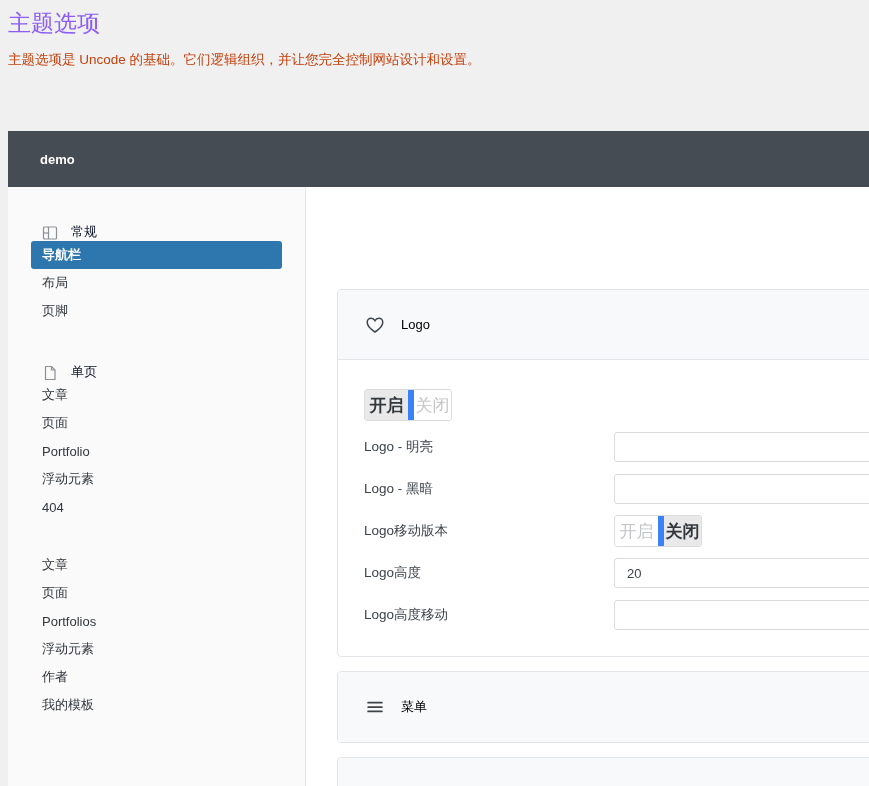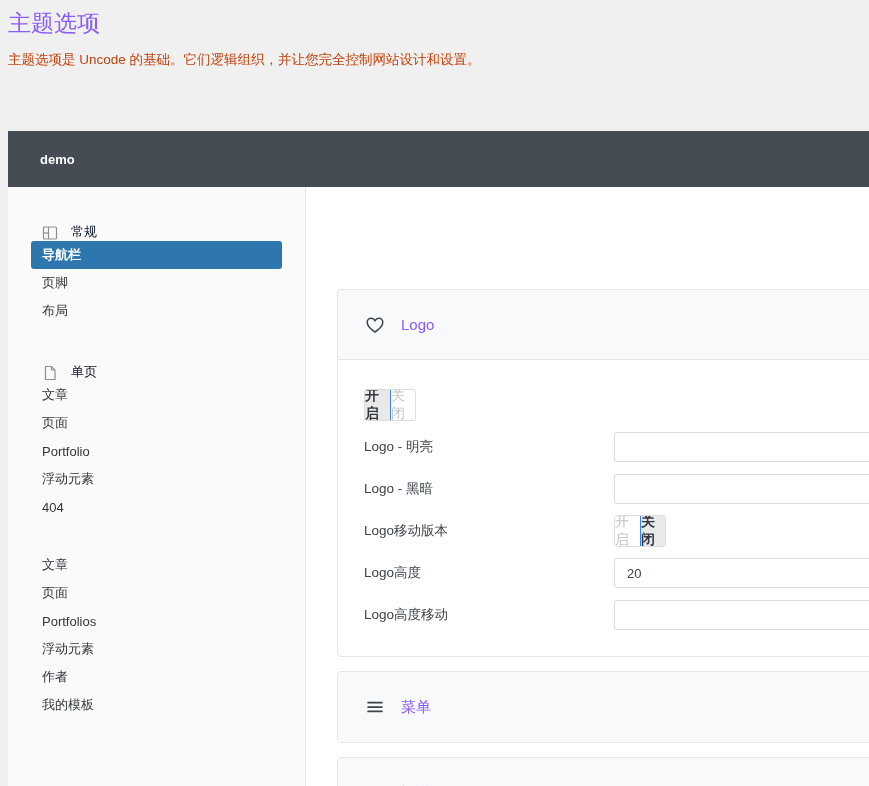--- a/index.html
+++ b/index.html
@@ -52,39 +52,39 @@
     border:1px solid #e3e5e8; border-radius:4px;
   }
   .card + .card { margin-top:14px; }
   .card-header {
     height:70px; background:#f8f9fa; border-radius:4px 4px 0 0;
     display:flex; align-items:center; padding-left:27px; gap:16px;
     cursor:pointer;
   }
   .card.has-body .card-header { border-bottom:1px solid #e3e5e8; }
   .card-header svg { stroke:#3c434a; }
-  .card-title { font-size:15px; font-weight:500; color:#8b5cf6; }
+  .card-title { font-size:13px; font-weight:500; color:#000000; }
   .card-body { padding:24px 26px 20px 26px; }
   .field-row { display:flex; align-items:center; height:42px; }
   .field-label { flex:0 0 250px; font-size:13.5px; color:#3c434a; }
   .field-control { flex:1; display:flex; align-items:center; }
   .text-input {
     width:100%; height:30px; border:1px solid #dcdcde; border-radius:3px;
     padding:0 12px; font-size:13px; color:#3c434a; background:#fff;
     font-family:"Liberation Sans", sans-serif; outline:none;
   }
   .toggle-group {
     display:inline-flex; height:32px; border:1px solid #dcdcde;
     border-radius:3px; overflow:hidden; background:#fff;
   }
   .toggle-btn {
-    width:25px; display:flex; align-items:center; justify-content:center;
-    font-size:14px; color:#c3c4c7; background:#fff; cursor:pointer;
-  }
-  .toggle-btn + .toggle-btn { border-left:1px solid #3b82f6; }
+    width:43px; display:flex; align-items:center; justify-content:center;
+    font-size:17px; color:#c3c4c7; background:#fff; cursor:pointer;
+  }
+  .toggle-btn + .toggle-btn { border-left:6px solid #3b82f6; }
   .toggle-btn.active { background:#e9e9ea; color:#32373c; font-weight:bold; }
   svg { display:block; }
 </style>
 </head>
 <body>
 
 <h1 class="page-title">主题选项</h1>
 <p class="page-subtitle">主题选项是 Uncode 的基础。它们逻辑组织，并让您完全控制网站设计和设置。</p>
 
 <div class="panel">
@@ -98,22 +98,22 @@
             <span>
               <svg width="16" height="16" viewBox="0 0 16 16" fill="none" stroke-width="1.2">
                 <rect x="1.5" y="2" width="13" height="12" rx="1"></rect>
                 <line x1="6.5" y1="2" x2="6.5" y2="14"></line>
                 <line x1="1.5" y1="8" x2="6.5" y2="8"></line>
               </svg>
             </span>
             <span>常规</span>
           </div>
           <div class="side-item selected">导航栏</div>
+          <div class="side-item">布局</div>
           <div class="side-item">页脚</div>
-          <div class="side-item">布局</div>
         </div>
         <div class="side-section">
           <div class="side-section-header">
             <span>
               <svg width="16" height="16" viewBox="0 0 16 16" fill="none" stroke-width="1.2">
                 <path d="M3.5 1.5h6l3.5 3.5v9.5h-9.5z"></path>
                 <path d="M9.5 1.5v3.5h3.5"></path>
               </svg>
             </span>
             <span>单页</span>

